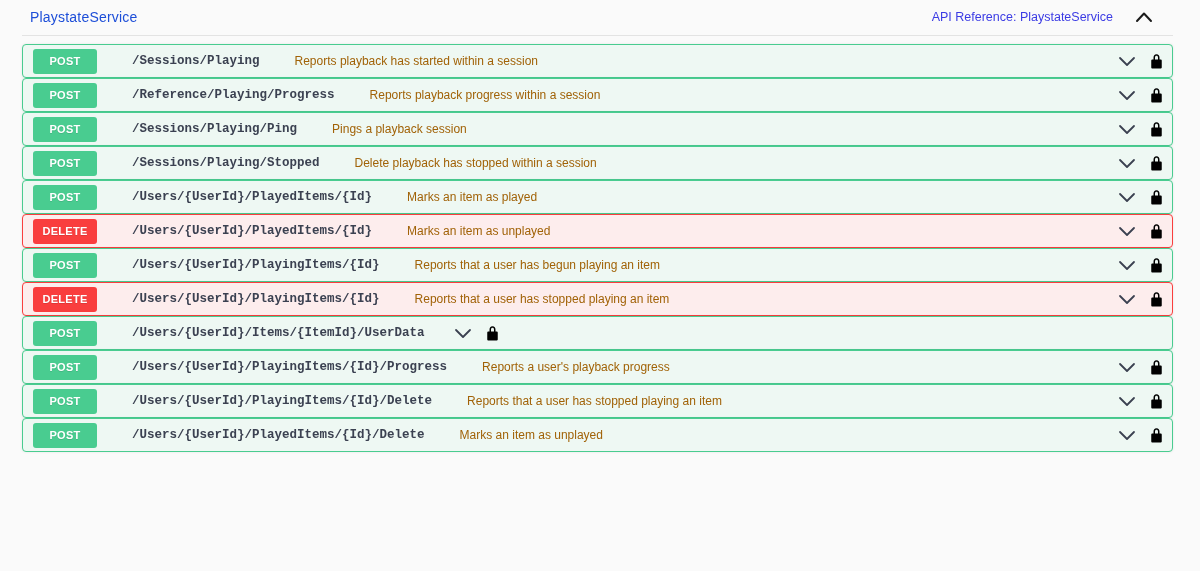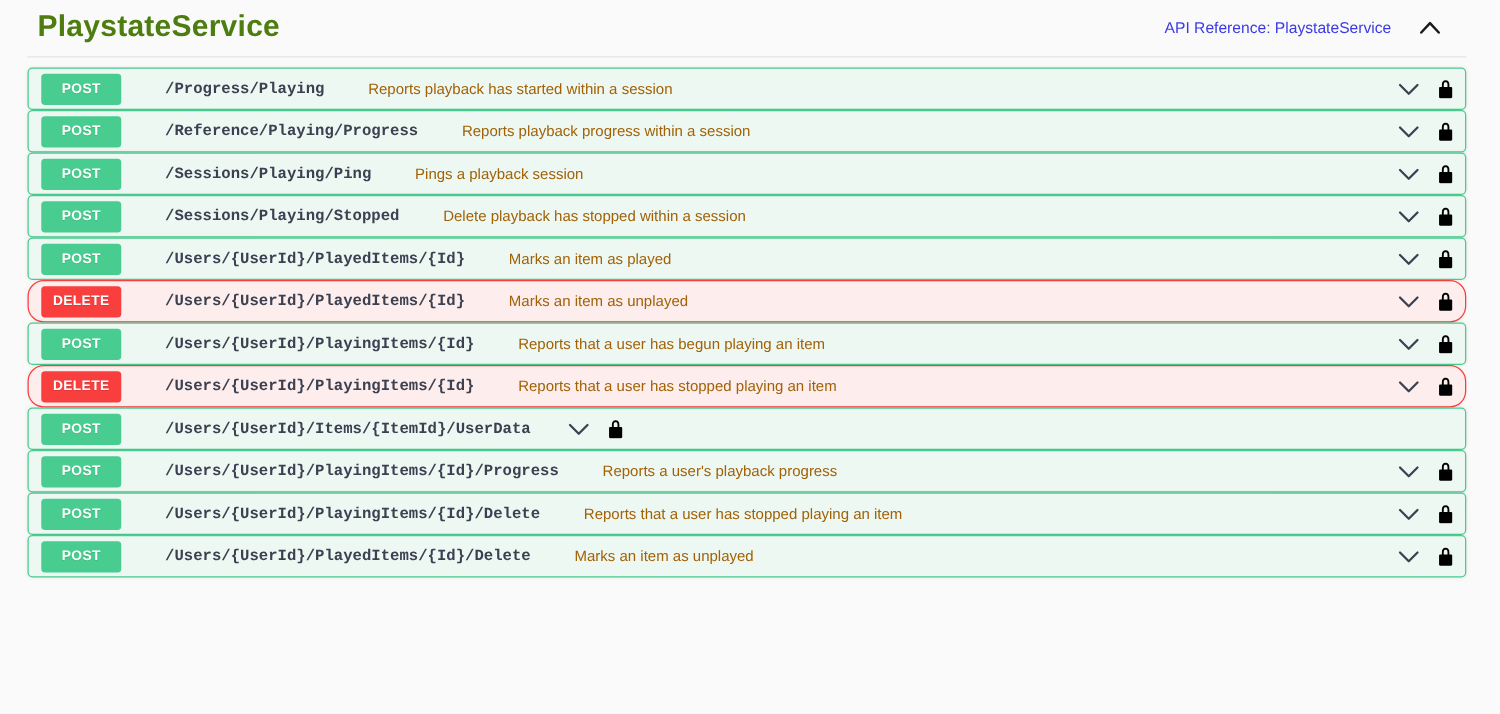--- a/index.html
+++ b/index.html
@@ -13,23 +13,23 @@
 
   
   .tag-header {
     display: flex;
     align-items: center;
     justify-content: space-between;
     padding: 0 18px 9px 8px;
     border-bottom: 1px solid #e3e3e3;
   }
   .tag-title {
-    font-size: 24px;
-    font-weight: bold;
-    color: #4d7c0f;
+    font-size: 14px;
+    font-weight: normal;
+    color: #1d4ed8;
     letter-spacing: 0.2px;
   }
   .tag-header-right { display: flex; align-items: center; gap: 20px; }
   .api-ref-link {
     font-size: 12.5px;
     color: #3b3be4;
     text-decoration: none;
     cursor: pointer;
   }
   .collapse-btn {
@@ -45,21 +45,21 @@
     height: 34px;
     margin-bottom: 0;
     border-radius: 4px;
     border: 1px solid;
     padding: 0 8px 0 10px;
     cursor: pointer;
     box-shadow: 0 0 3px rgba(0,0,0,.08);
     gap: 21px;
   }
   .opblock.post   { background: #eef8f3; border-color: #49cc90; }
-  .opblock.delete { background: #fdeded; border-color: #f93e3e; border-radius: 13px; }
+  .opblock.delete { background: #fdeded; border-color: #f93e3e; }
 
   .method-badge {
     min-width: 64px;
     height: 25px;
     display: flex; align-items: center; justify-content: center;
     border-radius: 3px;
     color: #ffffff;
     font-size: 11px;
     font-weight: bold;
     letter-spacing: 0.3px;
@@ -108,21 +108,21 @@
             <polyline points="2,10 9,2.5 16,10" stroke="#1b1b1b" stroke-width="2" stroke-linecap="round" stroke-linejoin="round"></polyline>
           </svg>
         </span>
       </button>
     </span>
   </div>
 
   <div class="ops">
       <div class="opblock post">
     <span class="method-badge">POST</span>
-    <span class="op-path">/Progress/Playing</span>
+    <span class="op-path">/Sessions/Playing</span>
     <span class="op-desc">Reports playback has started within a session</span>
     <span class="op-right">
       <button class="icon-btn">
         <span style="display:flex;">
           <svg width="18" height="11" viewBox="0 0 18 11" fill="none">
             <polyline points="2,2 9,9 16,2" stroke="#3b4151" stroke-width="1.8" stroke-linecap="round" stroke-linejoin="round"></polyline>
           </svg>
         </span>
       </button>
       <button class="icon-btn">

